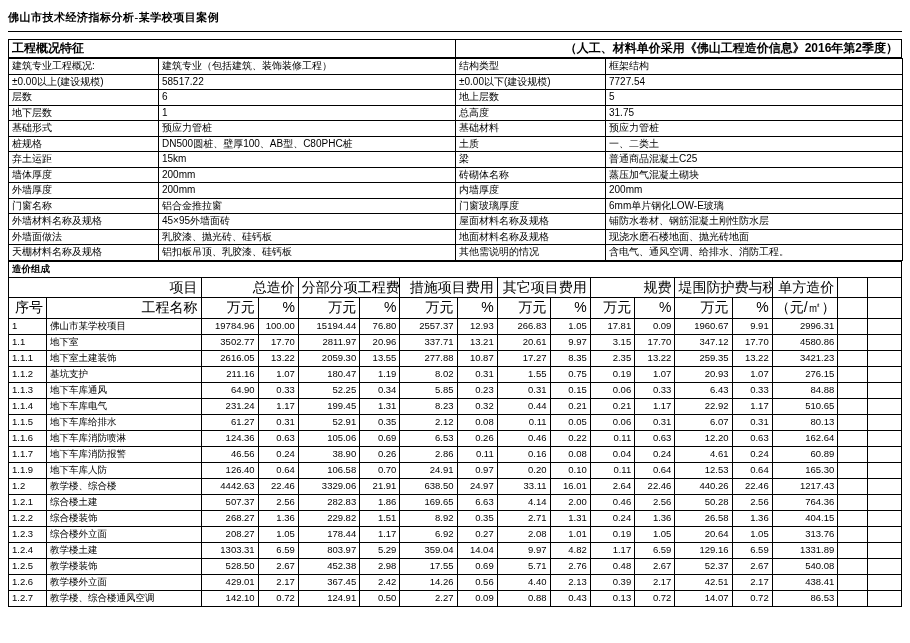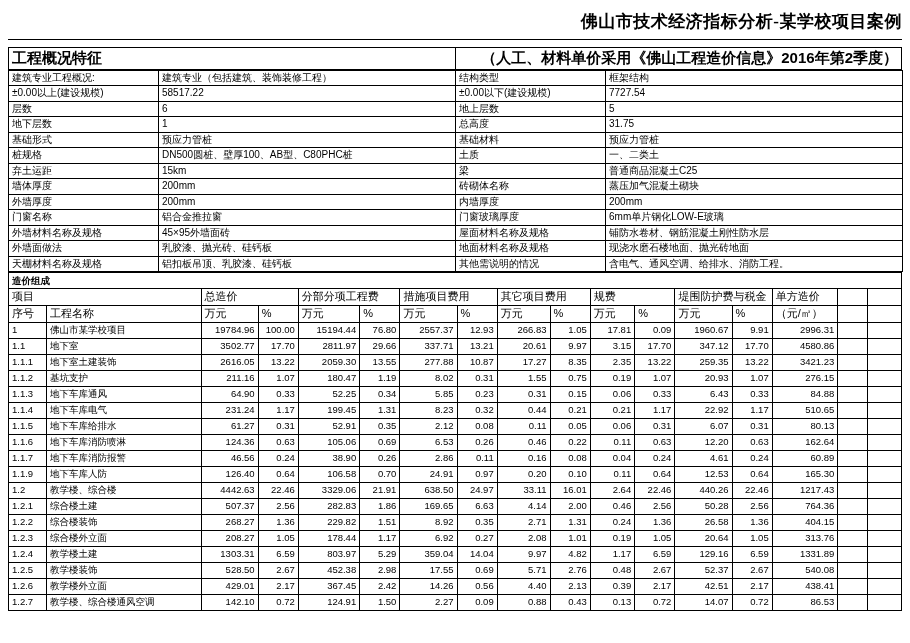--- a/index.html
+++ b/index.html
@@ -15,22 +15,22 @@
     overflow: hidden;
   }
   .page {
     width: 910px;
     height: 643px;
     position: relative;
     box-sizing: border-box;
     padding: 0 8px;
   }
   .title {
-    text-align: right;
-    font-size: 17px;
+    text-align: left;
+    font-size: 11px;
     font-weight: bold;
     letter-spacing: 0.5px;
     padding: 10px 0 6px 0;
     font-family: "Liberation Serif", serif;
   }
   .title-rule {
     border-bottom: 1.6px solid #000;
     margin: 0 0 7px 0;
   }
 
@@ -45,30 +45,30 @@
     padding: 1px 3px;
     line-height: 1.25;
     height: 15px;
     box-sizing: border-box;
     overflow: hidden;
     white-space: nowrap;
     font-weight: normal;
   }
   .sec-head td {
     font-weight: bold;
-    font-size: 15px;
+    font-size: 12px;
   }
   .c { text-align: center; }
   .l { text-align: left; }
 
   .hdr-note { text-align: right; font-size: 10px; }
 
   
   .tbl-comp td { font-size: 9.5px; height: 16px; }
-  .tbl-comp .hrow td { text-align: left; font-size: 11px; margin-top: 23px; }
+  .tbl-comp .hrow td { text-align: right; font-size: 14px; margin-top: 23px; }
   .tbl-comp .numcell { text-align: right; }
 </style>
 </head>
 <body>
 
 <div class="page">
 
   <div class="title">佛山市技术经济指标分析-某学校项目案例</div>
   <div class="title-rule"></div>
 
@@ -245,21 +245,21 @@
           <td class="numcell">2996.31</td>
           <td class="numcell"></td>
           <td class="numcell"></td>
         </tr>
         <tr>
           <td class="l">1.1</td>
           <td class="l">地下室</td>
           <td class="numcell">3502.77</td>
           <td class="numcell">17.70</td>
           <td class="numcell">2811.97</td>
-          <td class="numcell">29.66</td>
+          <td class="numcell">20.96</td>
           <td class="numcell">337.71</td>
           <td class="numcell">13.21</td>
           <td class="numcell">20.61</td>
           <td class="numcell">9.97</td>
           <td class="numcell">3.15</td>
           <td class="numcell">17.70</td>
           <td class="numcell">347.12</td>
           <td class="numcell">17.70</td>
           <td class="numcell">4580.86</td>
           <td class="numcell"></td>
@@ -549,21 +549,21 @@
           <td class="numcell">438.41</td>
           <td class="numcell"></td>
           <td class="numcell"></td>
         </tr>
         <tr>
           <td class="l">1.2.7</td>
           <td class="l">教学楼、综合楼通风空调</td>
           <td class="numcell">142.10</td>
           <td class="numcell">0.72</td>
           <td class="numcell">124.91</td>
-          <td class="numcell">1.50</td>
+          <td class="numcell">0.50</td>
           <td class="numcell">2.27</td>
           <td class="numcell">0.09</td>
           <td class="numcell">0.88</td>
           <td class="numcell">0.43</td>
           <td class="numcell">0.13</td>
           <td class="numcell">0.72</td>
           <td class="numcell">14.07</td>
           <td class="numcell">0.72</td>
           <td class="numcell">86.53</td>
           <td class="numcell"></td>

